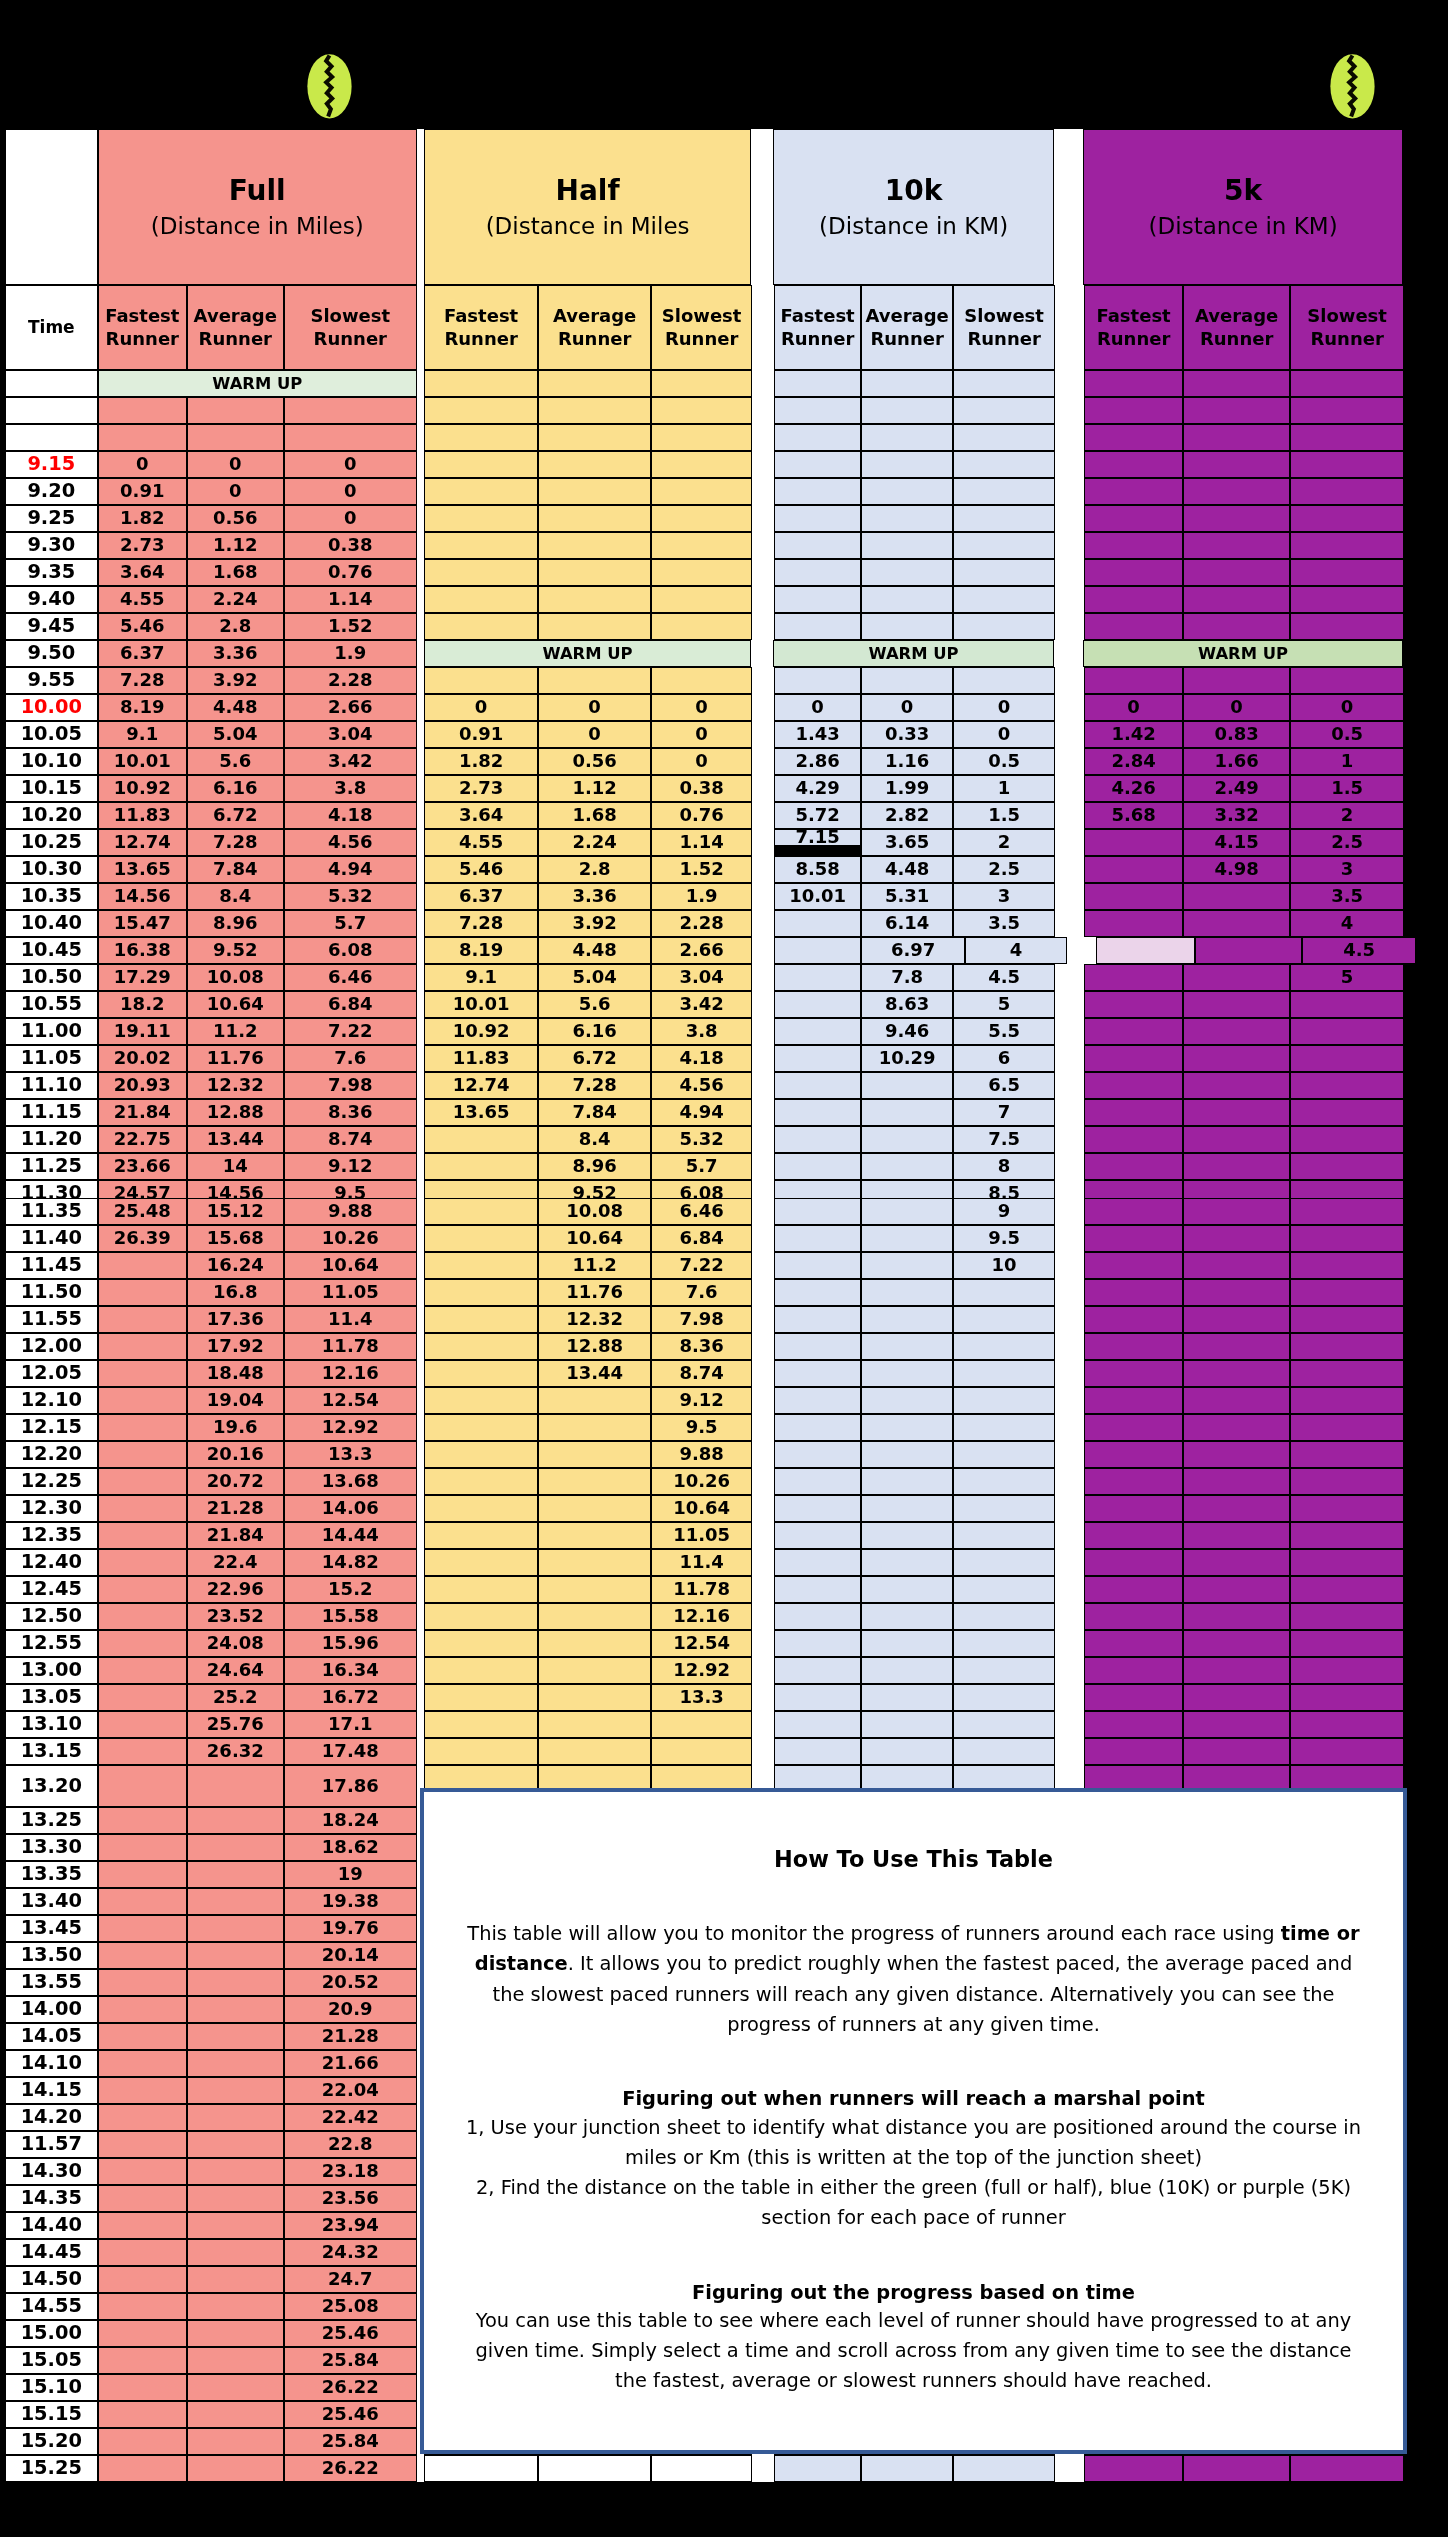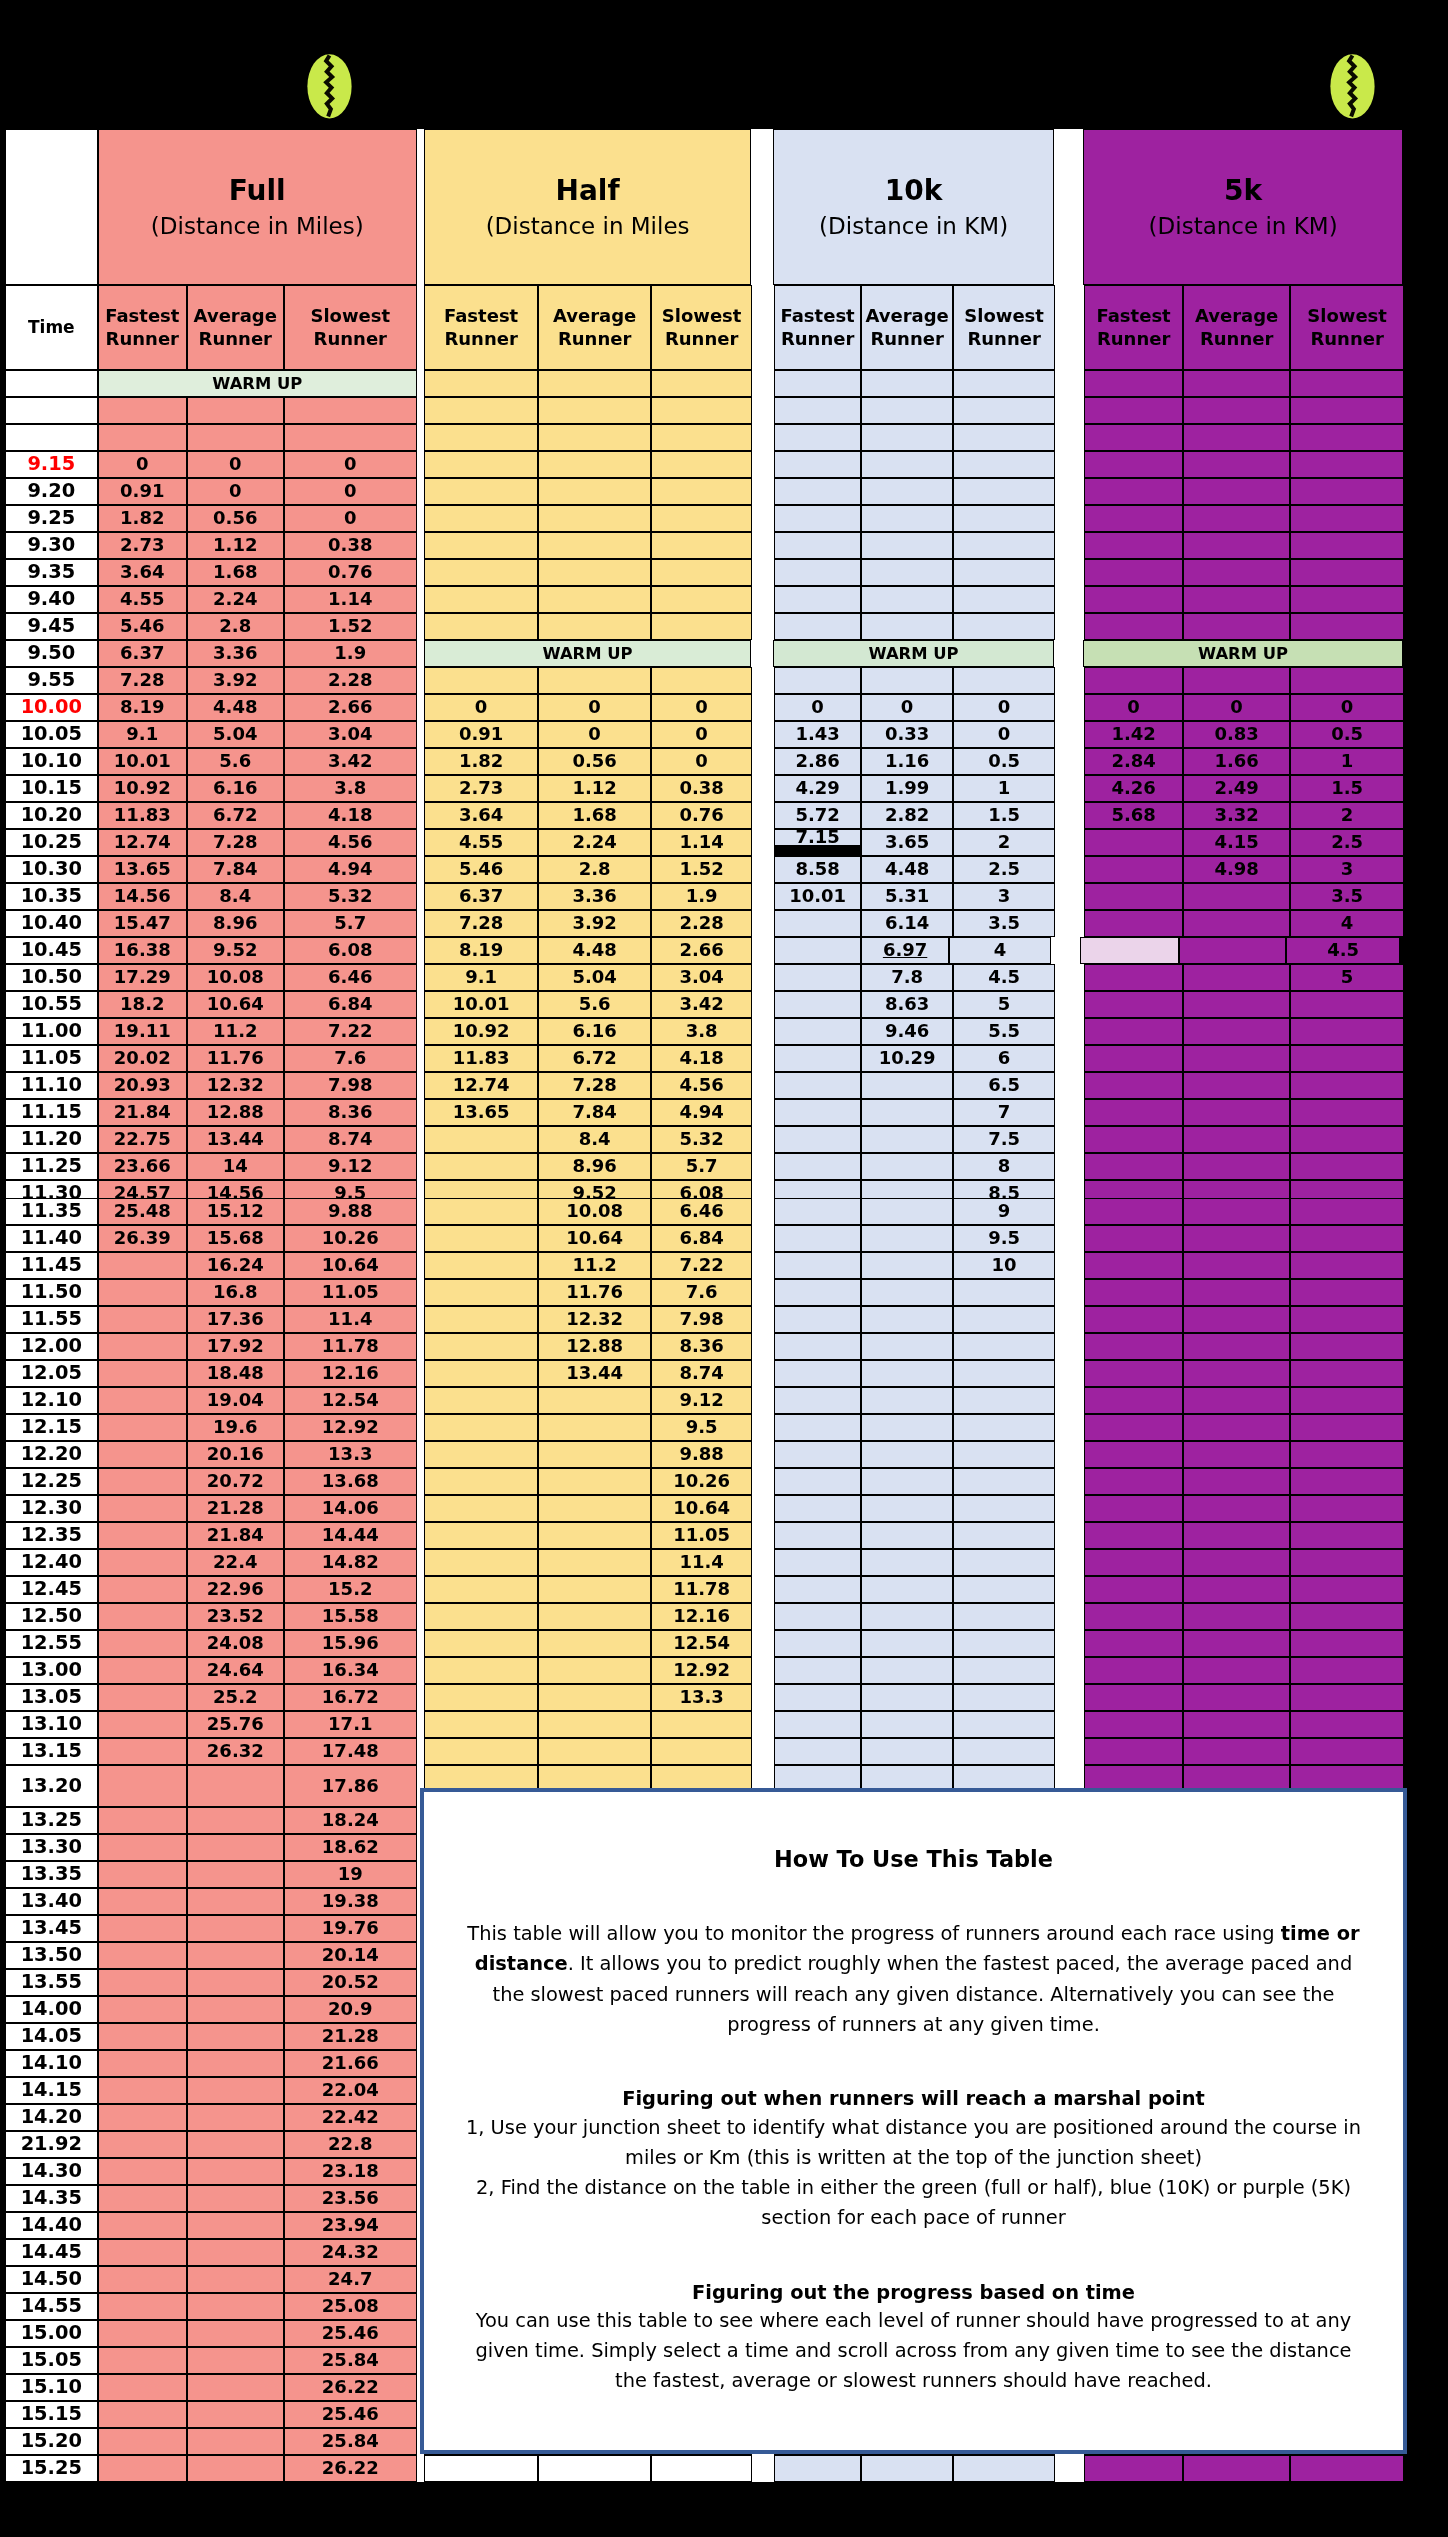--- a/index.html
+++ b/index.html
@@ -529,21 +529,21 @@
       <div class="cell timecell" style="width: 93px; height: 27px;">10.45</div>
       <div class="cell numcell" style="width: 89px; height: 27px; background: rgb(245, 148, 141);">16.38</div>
       <div class="cell numcell" style="width: 97px; height: 27px; background: rgb(245, 148, 141);">9.52</div>
       <div class="cell numcell" style="width: 133px; height: 27px; background: rgb(245, 148, 141);">6.08</div>
       <div class="gapcol" style="width: 7.3px; height: 27px;"></div>
       <div class="cell numcell" style="width: 114px; height: 27px; background: rgb(251, 224, 142);">8.19</div>
       <div class="cell numcell" style="width: 113px; height: 27px; background: rgb(251, 224, 142);">4.48</div>
       <div class="cell numcell" style="width: 101px; height: 27px; background: rgb(251, 224, 142);">2.66</div>
       <div class="gapcol" style="width: 22px; height: 27px;"></div>
       <div class="cell numcell" style="width: 87px; height: 27px; background: rgb(217, 225, 242);"></div>
-      <div class="cell numcell" style="width: 88px; height: 27px; background: rgb(217, 225, 242); text-decoration: underline;">6.97</div>
+      <div class="cell numcell" style="width: 104px; height: 27px; background: rgb(217, 225, 242);">6.97</div>
       <div class="cell numcell" style="width: 102px; height: 27px; background: rgb(217, 225, 242);">4</div>
       <div class="gapcol" style="width: 29px; height: 27px;"></div>
       <div class="cell numcell" style="width: 99px; height: 27px; background: rgb(235, 212, 234);"></div>
       <div class="cell numcell" style="width: 107px; height: 27px; background: rgb(158, 34, 160);"></div>
       <div class="cell numcell" style="width: 114px; height: 27px; background: rgb(158, 34, 160);">4.5</div>
     </div>
     <div class="trow" style="height: 27px;">
       <div class="cell timecell" style="width: 93px; height: 27px;">10.50</div>
       <div class="cell numcell" style="width: 89px; height: 27px; background: rgb(245, 148, 141);">17.29</div>
       <div class="cell numcell" style="width: 97px; height: 27px; background: rgb(245, 148, 141);">10.08</div>
@@ -1311,21 +1311,21 @@
       <div class="gapcol" style="width: 22px; height: 27px;"></div>
       <div class="cell numcell" style="width: 87px; height: 27px; background: rgb(217, 225, 242);"></div>
       <div class="cell numcell" style="width: 92px; height: 27px; background: rgb(217, 225, 242);"></div>
       <div class="cell numcell" style="width: 102px; height: 27px; background: rgb(217, 225, 242);"></div>
       <div class="gapcol" style="width: 29px; height: 27px;"></div>
       <div class="cell numcell" style="width: 99px; height: 27px; background: rgb(158, 34, 160);"></div>
       <div class="cell numcell" style="width: 107px; height: 27px; background: rgb(158, 34, 160);"></div>
       <div class="cell numcell" style="width: 114px; height: 27px; background: rgb(158, 34, 160);"></div>
     </div>
     <div class="trow" style="height: 27px;">
-      <div class="cell timecell" style="width: 93px; height: 27px;">21.92</div>
+      <div class="cell timecell" style="width: 93px; height: 27px;">11.57</div>
       <div class="cell numcell" style="width: 89px; height: 27px; background: rgb(245, 148, 141);"></div>
       <div class="cell numcell" style="width: 97px; height: 27px; background: rgb(245, 148, 141);"></div>
       <div class="cell numcell" style="width: 133px; height: 27px; background: rgb(245, 148, 141);">22.8</div>
       <div class="gapcol" style="width: 7.3px; height: 27px;"></div>
       <div class="cell numcell" style="width: 114px; height: 27px; background: rgb(251, 224, 142);"></div>
       <div class="cell numcell" style="width: 113px; height: 27px; background: rgb(251, 224, 142);"></div>
       <div class="cell numcell" style="width: 101px; height: 27px; background: rgb(251, 224, 142);"></div>
       <div class="gapcol" style="width: 22px; height: 27px;"></div>
       <div class="cell numcell" style="width: 87px; height: 27px; background: rgb(217, 225, 242);"></div>
       <div class="cell numcell" style="width: 92px; height: 27px; background: rgb(217, 225, 242);"></div>

